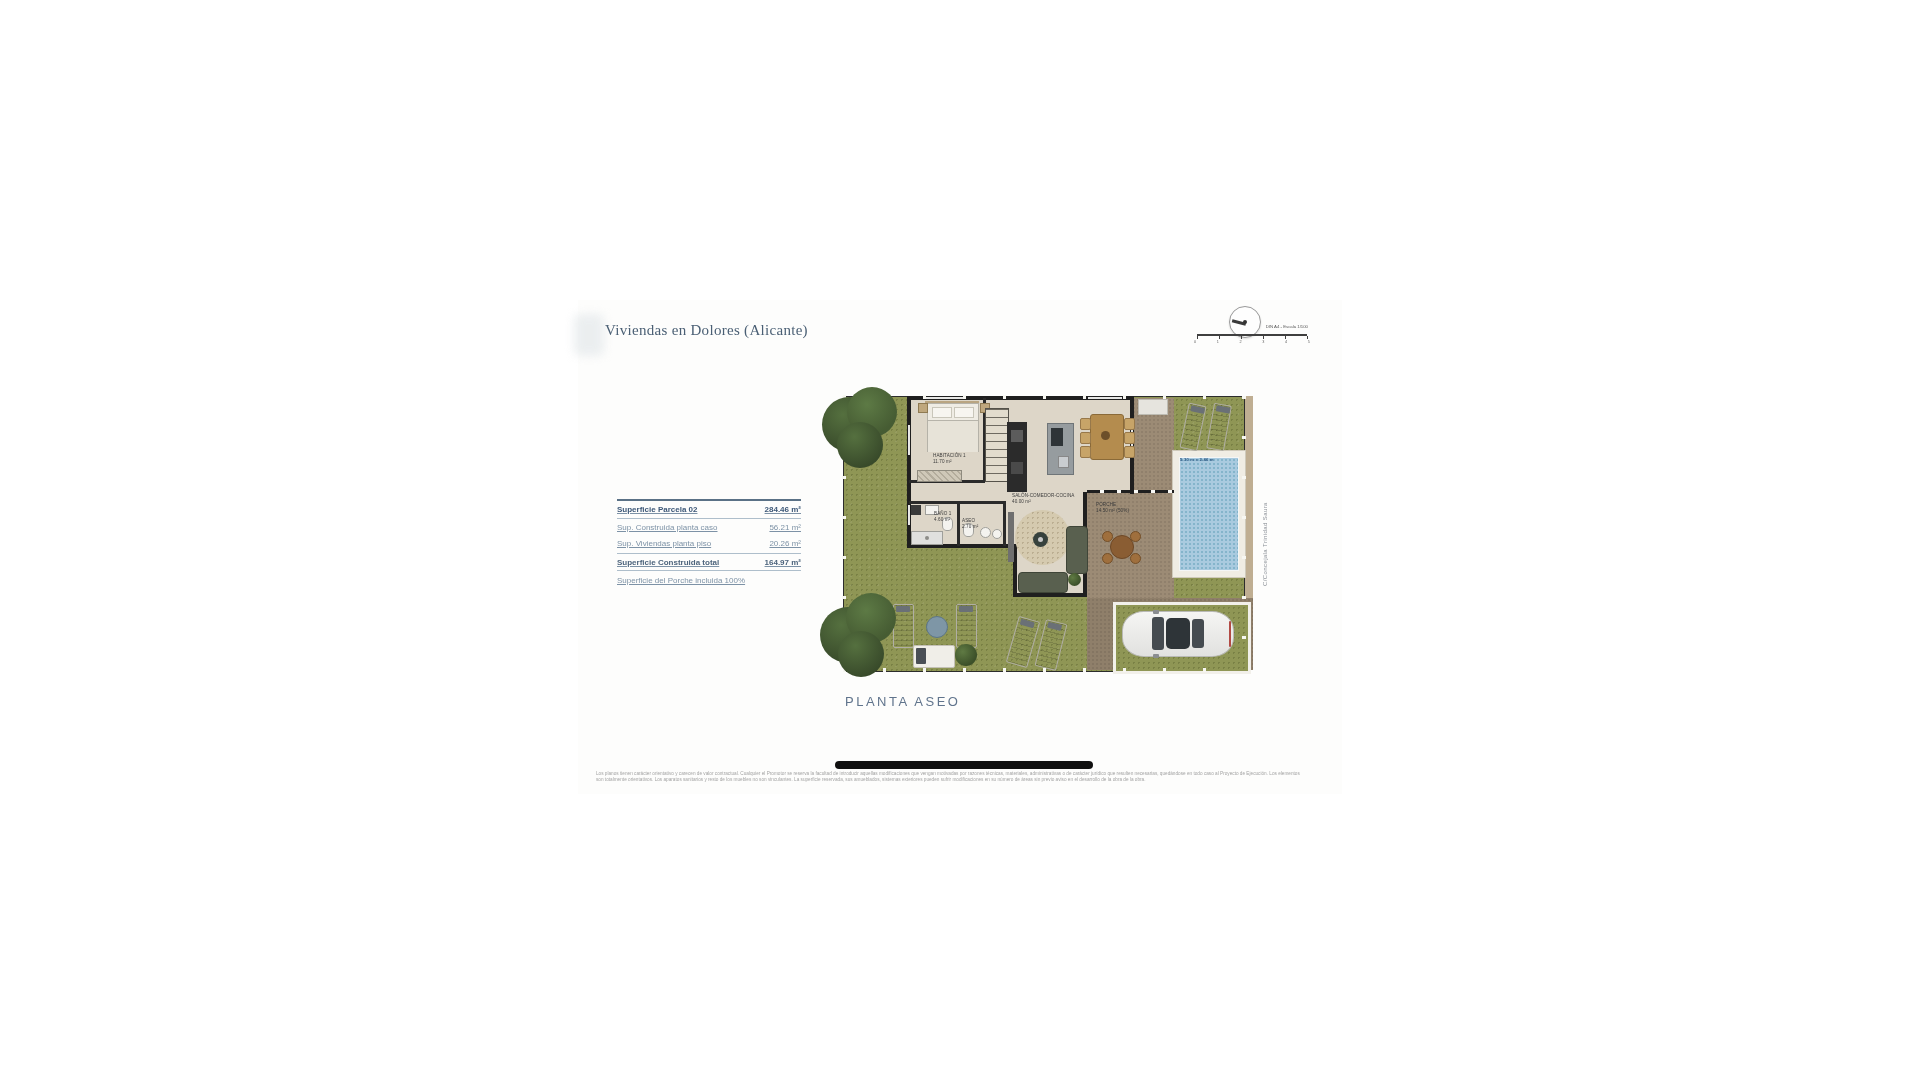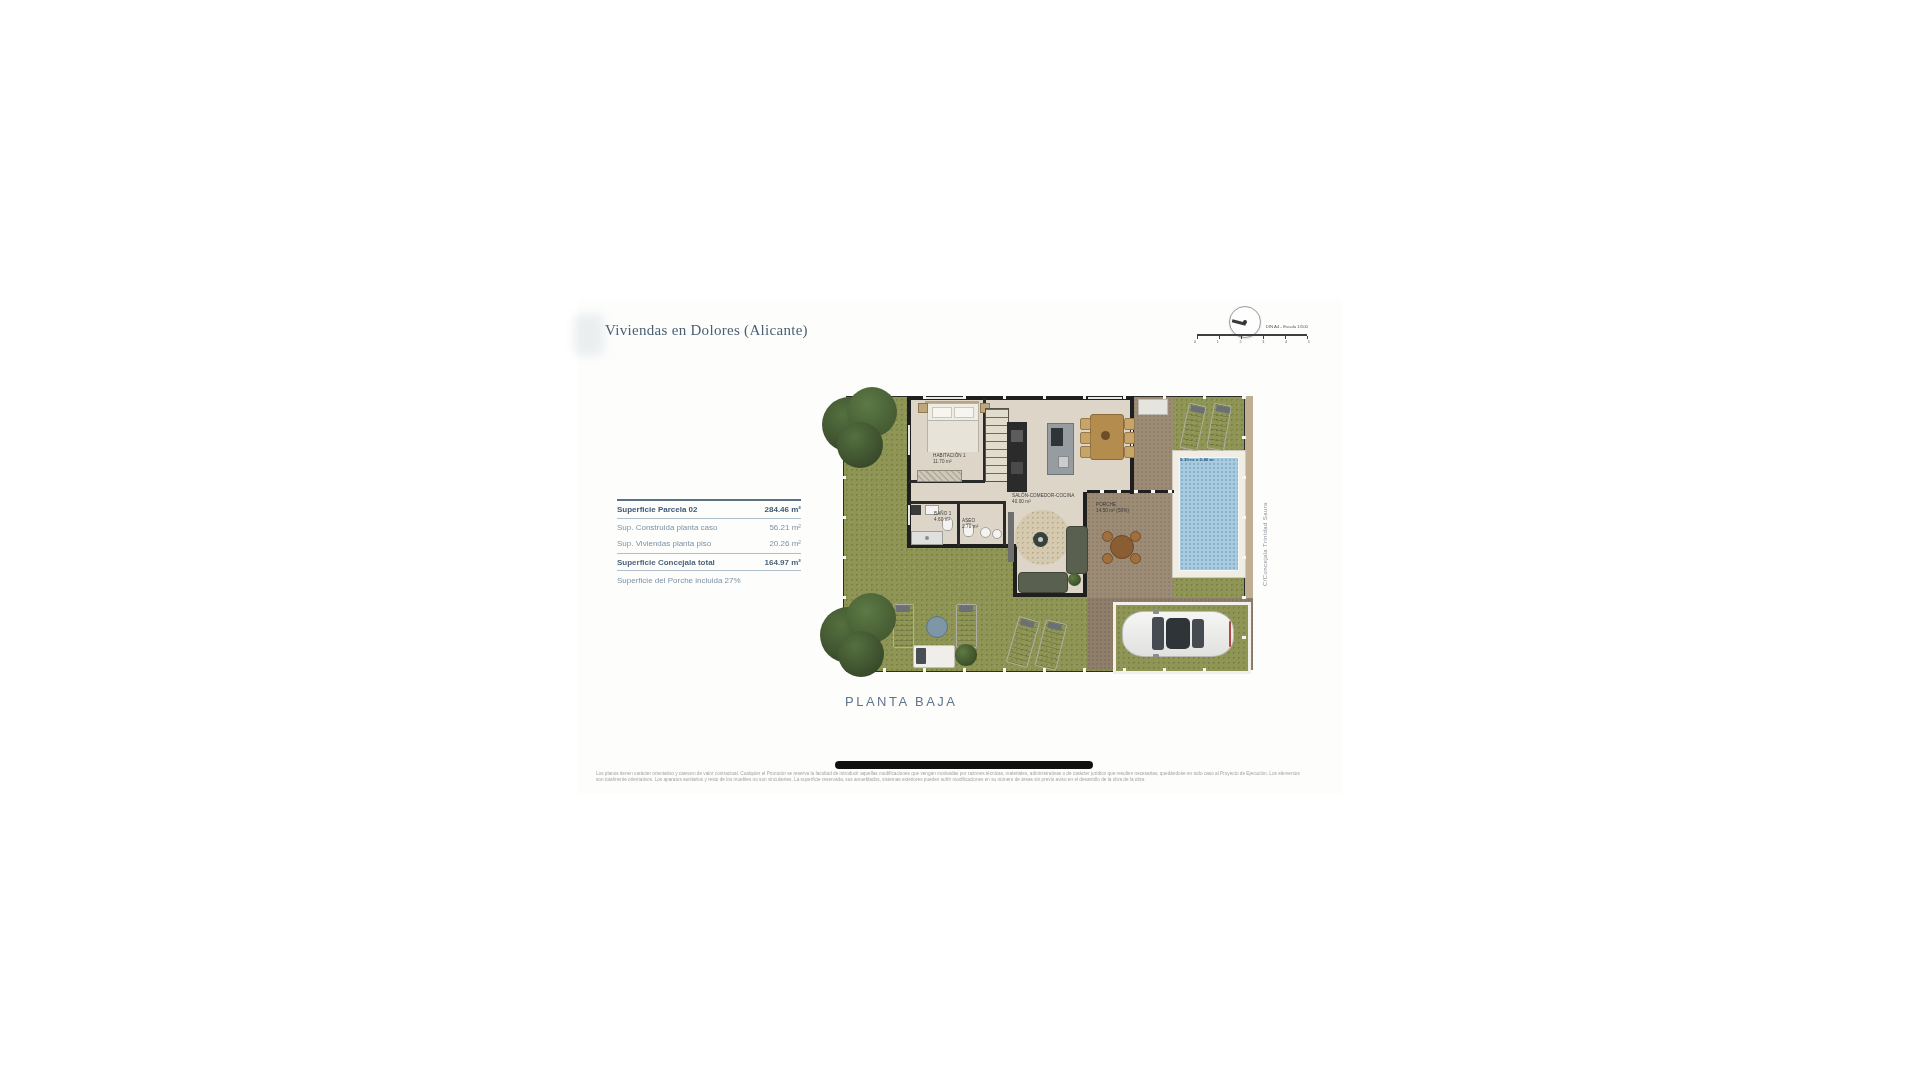--- a/index.html
+++ b/index.html
@@ -23,21 +23,21 @@
                    transform:rotate(14deg);}
   #compass .pivot{position:absolute;left:13px;top:13px;width:4px;height:4px;border-radius:50%;background:#333;}
   #scale-text{position:absolute;left:1242px;top:324px;width:66px;font-size:4.3px;color:#555;text-align:right;}
   #scale-bar{position:absolute;left:1197px;top:334px;width:110px;height:2px;background:#3f3f3f;}
   #scale-ticks{position:absolute;left:1197px;top:336px;width:111px;height:3px;
                background:repeating-linear-gradient(90deg,#3f3f3f 0 1px,transparent 1px 22px);}
   #scale-nums{position:absolute;left:1194px;top:340px;width:116px;display:flex;justify-content:space-between;
               font-size:3.8px;color:#666;}
 
   
-  #stable{position:absolute;left:617px;top:499px;width:184px;font-size:8px;color:#7d92a6;}
+  #stable{position:absolute;left:617px;top:499px;width:184px;font-size:8px;color:#7d92a6;text-decoration:underline;}
   .srow{display:flex;justify-content:space-between;padding:3.5px 0;}
   .srow.hdr{border-top:2px solid #5a7186;border-bottom:1px solid #aebecb;color:#3d5878;font-weight:bold;padding:4px 0;}
   .srow.total{border-top:1px solid #aebecb;border-bottom:1px solid #aebecb;color:#4d647c;font-weight:bold;margin-top:2px;}
   .snote{margin-top:5px;}
 
   
   #plan{position:absolute;left:830px;top:385px;width:430px;height:300px;}
   .plot{position:absolute;left:13px;top:11px;width:400px;height:274px;border:1.5px solid #2c2c2c;
         background-color:#8f9655;
         background-image:radial-gradient(rgba(45,55,15,.22) 1px,transparent 1px),
@@ -172,24 +172,24 @@
     </div>
     <div class="srow">
       <span>Sup. Construida planta caso</span>
       <span>56.21 m²</span>
     </div>
     <div class="srow">
       <span>Sup. Viviendas planta piso</span>
       <span>20.26 m²</span>
     </div>
     <div class="srow total">
-      <span>Superficie Concejala total</span>
+      <span>Superficie Construida total</span>
       <span>164.97 m²</span>
     </div>
-    <div class="snote">Superficie del Porche incluida 27%</div>
+    <div class="snote">Superficie del Porche incluida 100%</div>
   </div>
 
   <div id="plan">
 
     <div class="plot"></div>
     <div class="sidewalk"></div>
 
     <div class="pav" style="left:302px;top:13px;width:42px;height:94px;"></div>
     <div class="pav" style="left:257px;top:107px;width:87px;height:106px;"></div>
     <div class="pav drive" style="left:257px;top:213px;width:166px;height:72px;"></div>
@@ -346,21 +346,21 @@
     <div class="rlabel" style="left:132px;top:133px;">
       <div>ASEO</div>
       <div>2.70 m²</div>
     </div>
     <div class="rlabel" style="left:266px;top:117px;">
       <div>PORCHE</div>
       <div>14.50 m² (50%)</div>
     </div>
   </div>
 
-  <div id="caption">PLANTA BAJA</div>
+  <div id="caption">PLANTA ASEO</div>
   <div id="street">C/Concejala Trinidad Saura</div>
 
   <div id="footer-bar"></div>
   <div id="disclaimer">
     <div>Los planos tienen carácter orientativo y carecen de valor contractual. Cualquier el Promotor se reserva la facultad de introducir aquellas modificaciones que vengan motivadas por razones técnicas, materiales, administrativas o de carácter jurídico que resulten necesarias, quedándose en todo caso al Proyecto de Ejecución. Los elementos</div>
     <div>son totalmente orientativos. Los aparatos sanitarios y resto de los muebles no son vinculantes. La superficie reservada, sus amueblados, sistemas exteriores pueden sufrir modificaciones en su número de áreas sin previo aviso en el desarrollo de la obra de la obra.</div>
   </div>
 
 </div>
 

